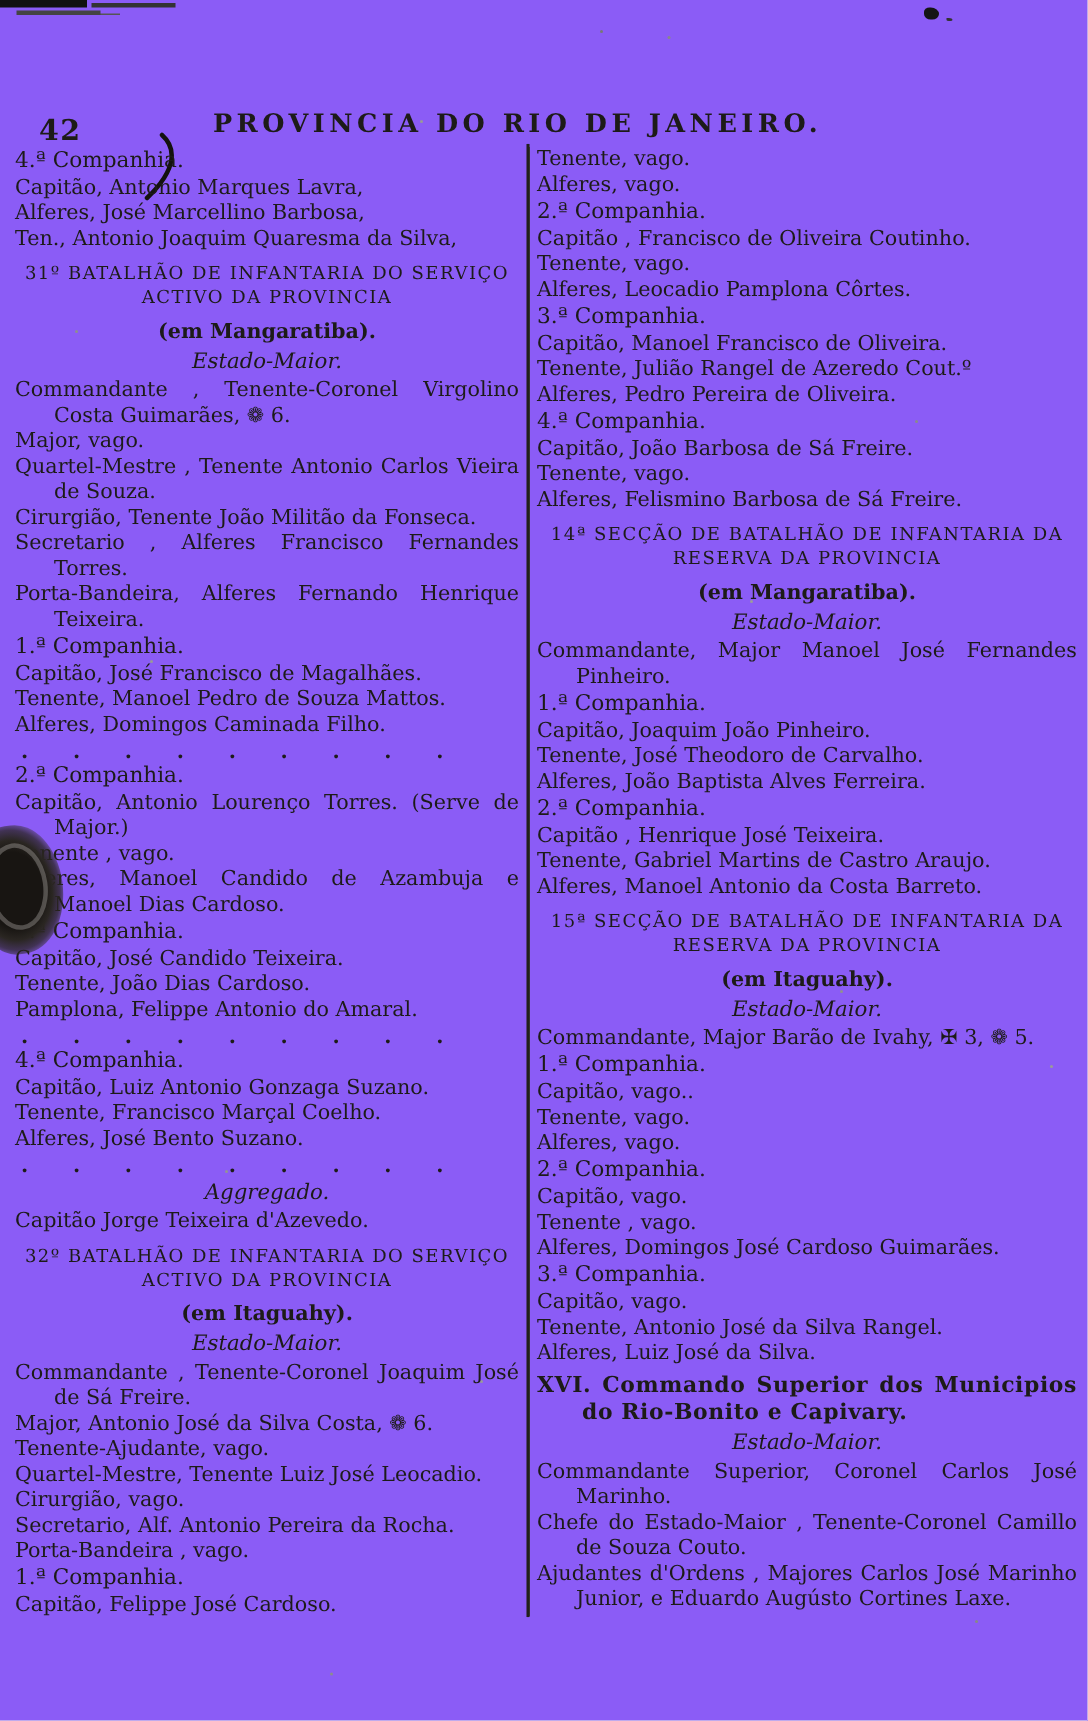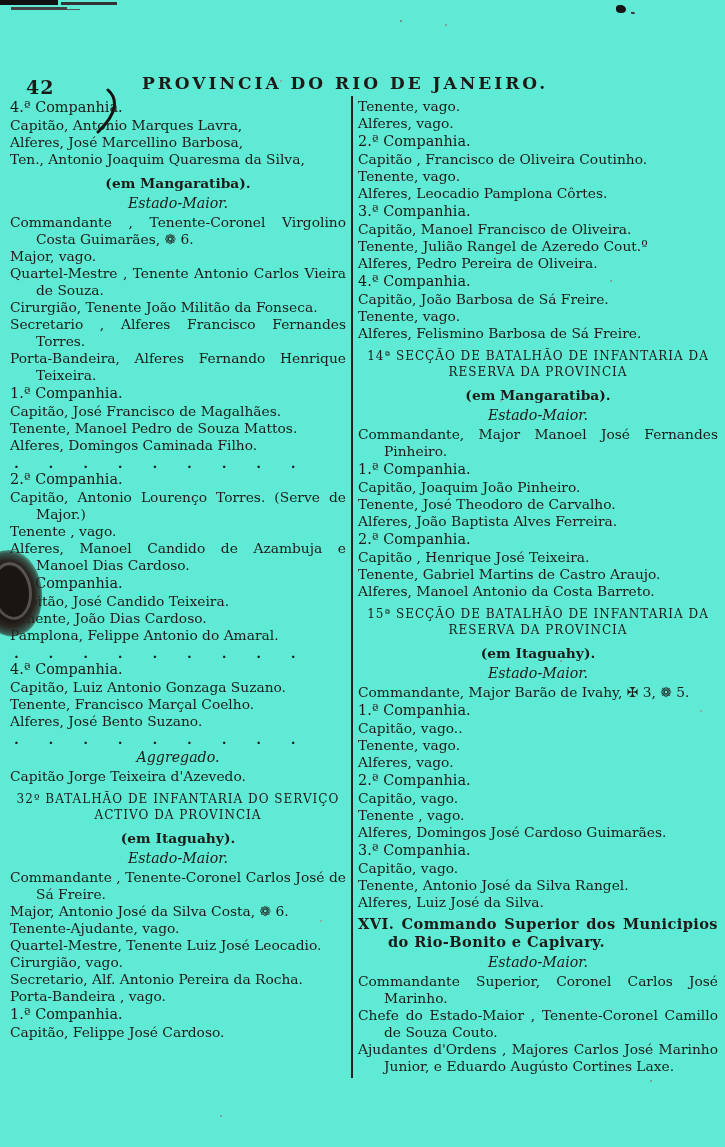--- a/index.html
+++ b/index.html
@@ -1,19 +1,19 @@
 <!DOCTYPE html>
 <html><head>
 <meta charset="utf-8">
 <style>
   html,body{margin:0;padding:0;background:#e8e8e6;}
   .page{
     position:relative;
     width:725px;height:1147px;
-    background:#5eead4;
+    background:#8b5cf6;
     overflow:hidden;
     font-family:"DejaVu Serif","Liberation Serif",serif;
     color:#1d1b18;
   }
   
   .pagenum{
     position:absolute;left:26px;top:76px;
     font-size:19px;font-weight:bold;letter-spacing:1px;
   }
   .title{
@@ -94,20 +94,21 @@
     <path d="M16 2 C 25 10, 27 24, 6 44" fill="none" stroke="#14120f" stroke-width="3" stroke-linecap="round"></path>
   </svg>
 
   <div class="divider"></div>
 
   <div class="col col-left" id="col-left">
       <div class="it company">4.ª Companhia.</div>
       <div class="it entry">Capitão, Antonio Marques Lavra,</div>
       <div class="it entry">Alferes, José Marcellino Barbosa,</div>
       <div class="it entry">Ten., Antonio Joaquim Quaresma da Silva,</div>
+      <div class="it section">31º BATALHÃO DE INFANTARIA DO SERVIÇO ACTIVO DA PROVINCIA</div>
       <div class="it place">(em Mangaratiba).</div>
       <div class="it staff">Estado-Maior.</div>
       <div class="it entry">Commandante , Tenente-Coronel Virgolino Costa Guimarães, ❁ 6.</div>
       <div class="it entry">Major, vago.</div>
       <div class="it entry">Quartel-Mestre , Tenente Antonio Carlos Vieira de Souza.</div>
       <div class="it entry">Cirurgião, Tenente João Militão da Fonseca.</div>
       <div class="it entry">Secretario , Alferes Francisco Fernandes Torres.</div>
       <div class="it entry">Porta-Bandeira, Alferes Fernando Henrique Teixeira.</div>
       <div class="it company">1.ª Companhia.</div>
       <div class="it entry">Capitão, José Francisco de Magalhães.</div>
@@ -126,21 +127,21 @@
       <div class="it company">4.ª Companhia.</div>
       <div class="it entry">Capitão, Luiz Antonio Gonzaga Suzano.</div>
       <div class="it entry">Tenente, Francisco Marçal Coelho.</div>
       <div class="it entry">Alferes, José Bento Suzano.</div>
       <div class="it dots">. . . . . . . . .</div>
       <div class="it staff">Aggregado.</div>
       <div class="it entry">Capitão Jorge Teixeira d'Azevedo.</div>
       <div class="it section">32º BATALHÃO DE INFANTARIA DO SERVIÇO ACTIVO DA PROVINCIA</div>
       <div class="it place">(em Itaguahy).</div>
       <div class="it staff">Estado-Maior.</div>
-      <div class="it entry">Commandante , Tenente-Coronel Carlos José de Sá Freire.</div>
+      <div class="it entry">Commandante , Tenente-Coronel Joaquim José de Sá Freire.</div>
       <div class="it entry">Major, Antonio José da Silva  Costa, ❁ 6.</div>
       <div class="it entry">Tenente-Ajudante, vago.</div>
       <div class="it entry">Quartel-Mestre, Tenente Luiz José Leocadio.</div>
       <div class="it entry">Cirurgião, vago.</div>
       <div class="it entry">Secretario, Alf. Antonio Pereira da Rocha.</div>
       <div class="it entry">Porta-Bandeira , vago.</div>
       <div class="it company">1.ª Companhia.</div>
       <div class="it entry">Capitão, Felippe José Cardoso.</div>
     </div>
   <div class="col col-right" id="col-right">

